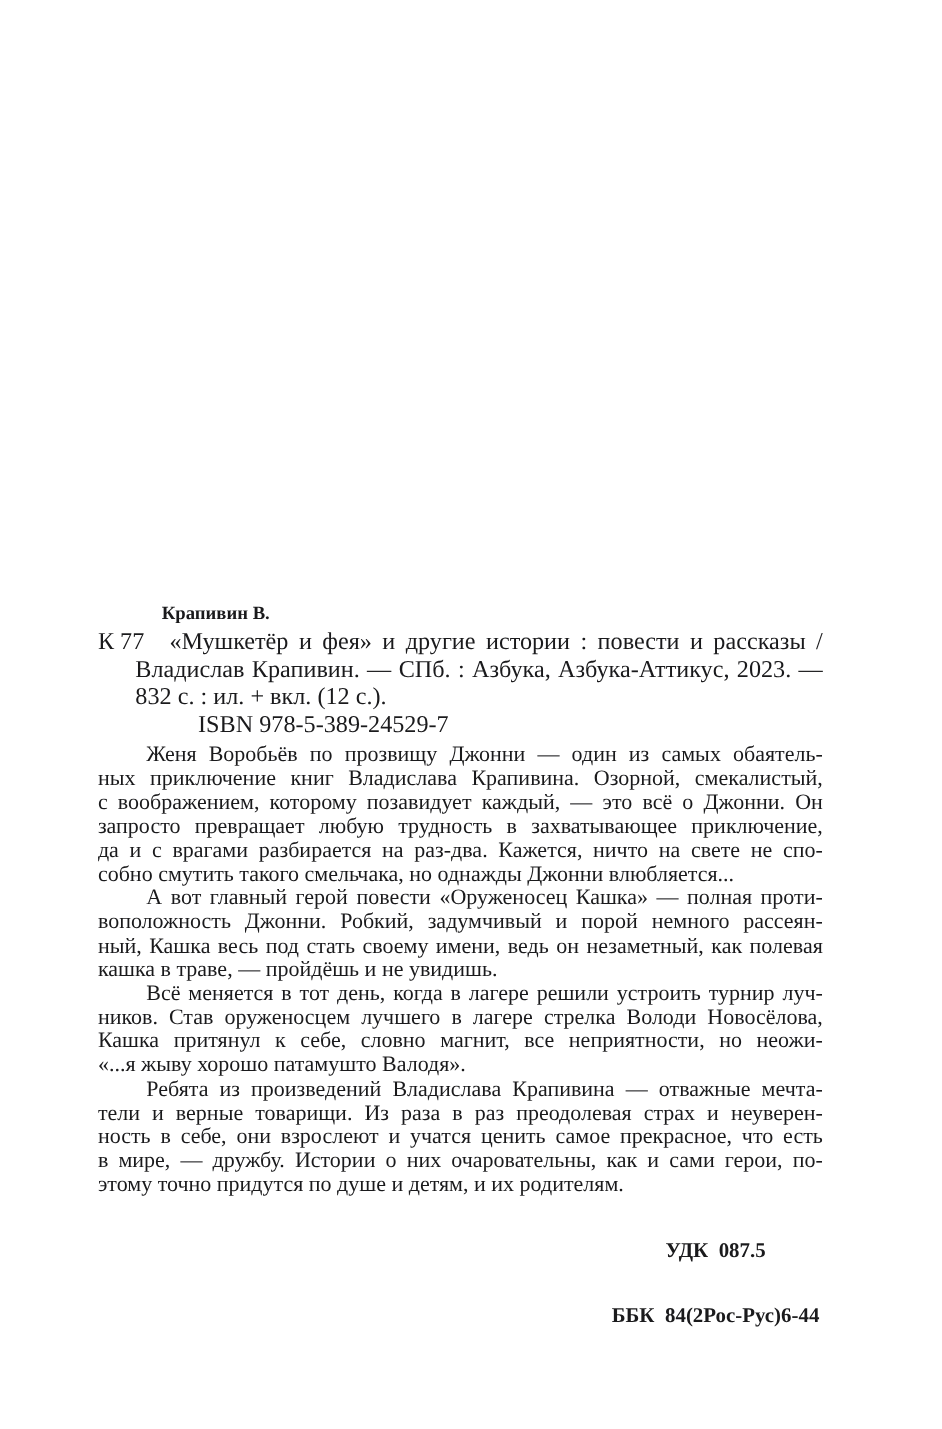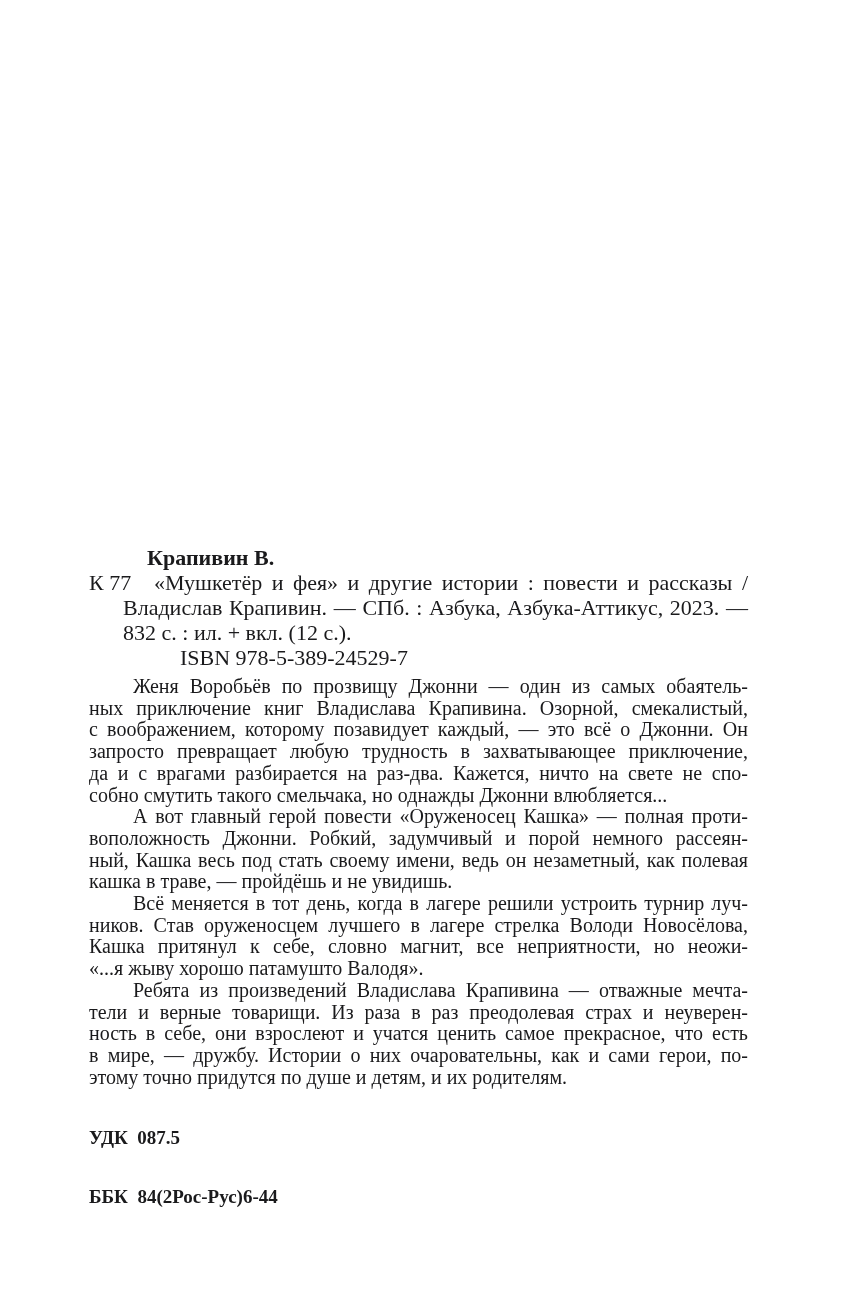--- a/index.html
+++ b/index.html
@@ -19,21 +19,21 @@
   .content {
     position: absolute;
     left: 89px;
     top: 545px;
     width: 659px;
   }
   
   .author-heading {
     margin-left: 58px;
     font-weight: bold;
-    font-size: 22px;
+    font-size: 17px;
     line-height: 25px;
   }
   .entry {
     position: relative;
     font-size: 22px;
     line-height: 25px;
   }
   .code {
     position: absolute;
     left: 0;
@@ -60,25 +60,27 @@
     line-height: 21.7px;
   }
   .bline {
     text-align: justify;
     text-align-last: justify;
   }
   .bline.first { text-indent: 44px; }
   .bline.last  { text-align-last: left; }
   
   .classif {
+    margin-left: 464px;
     margin-top: 1px;
     font-weight: bold;
     font-size: 19px;
     line-height: 19.5px;
     white-space: pre;
+    text-align: center;
   }
 </style>
 </head>
 <body>
 
 <div class="page">
   <div class="content">
 
     <div class="author-heading">Крапивин В.</div>
 

